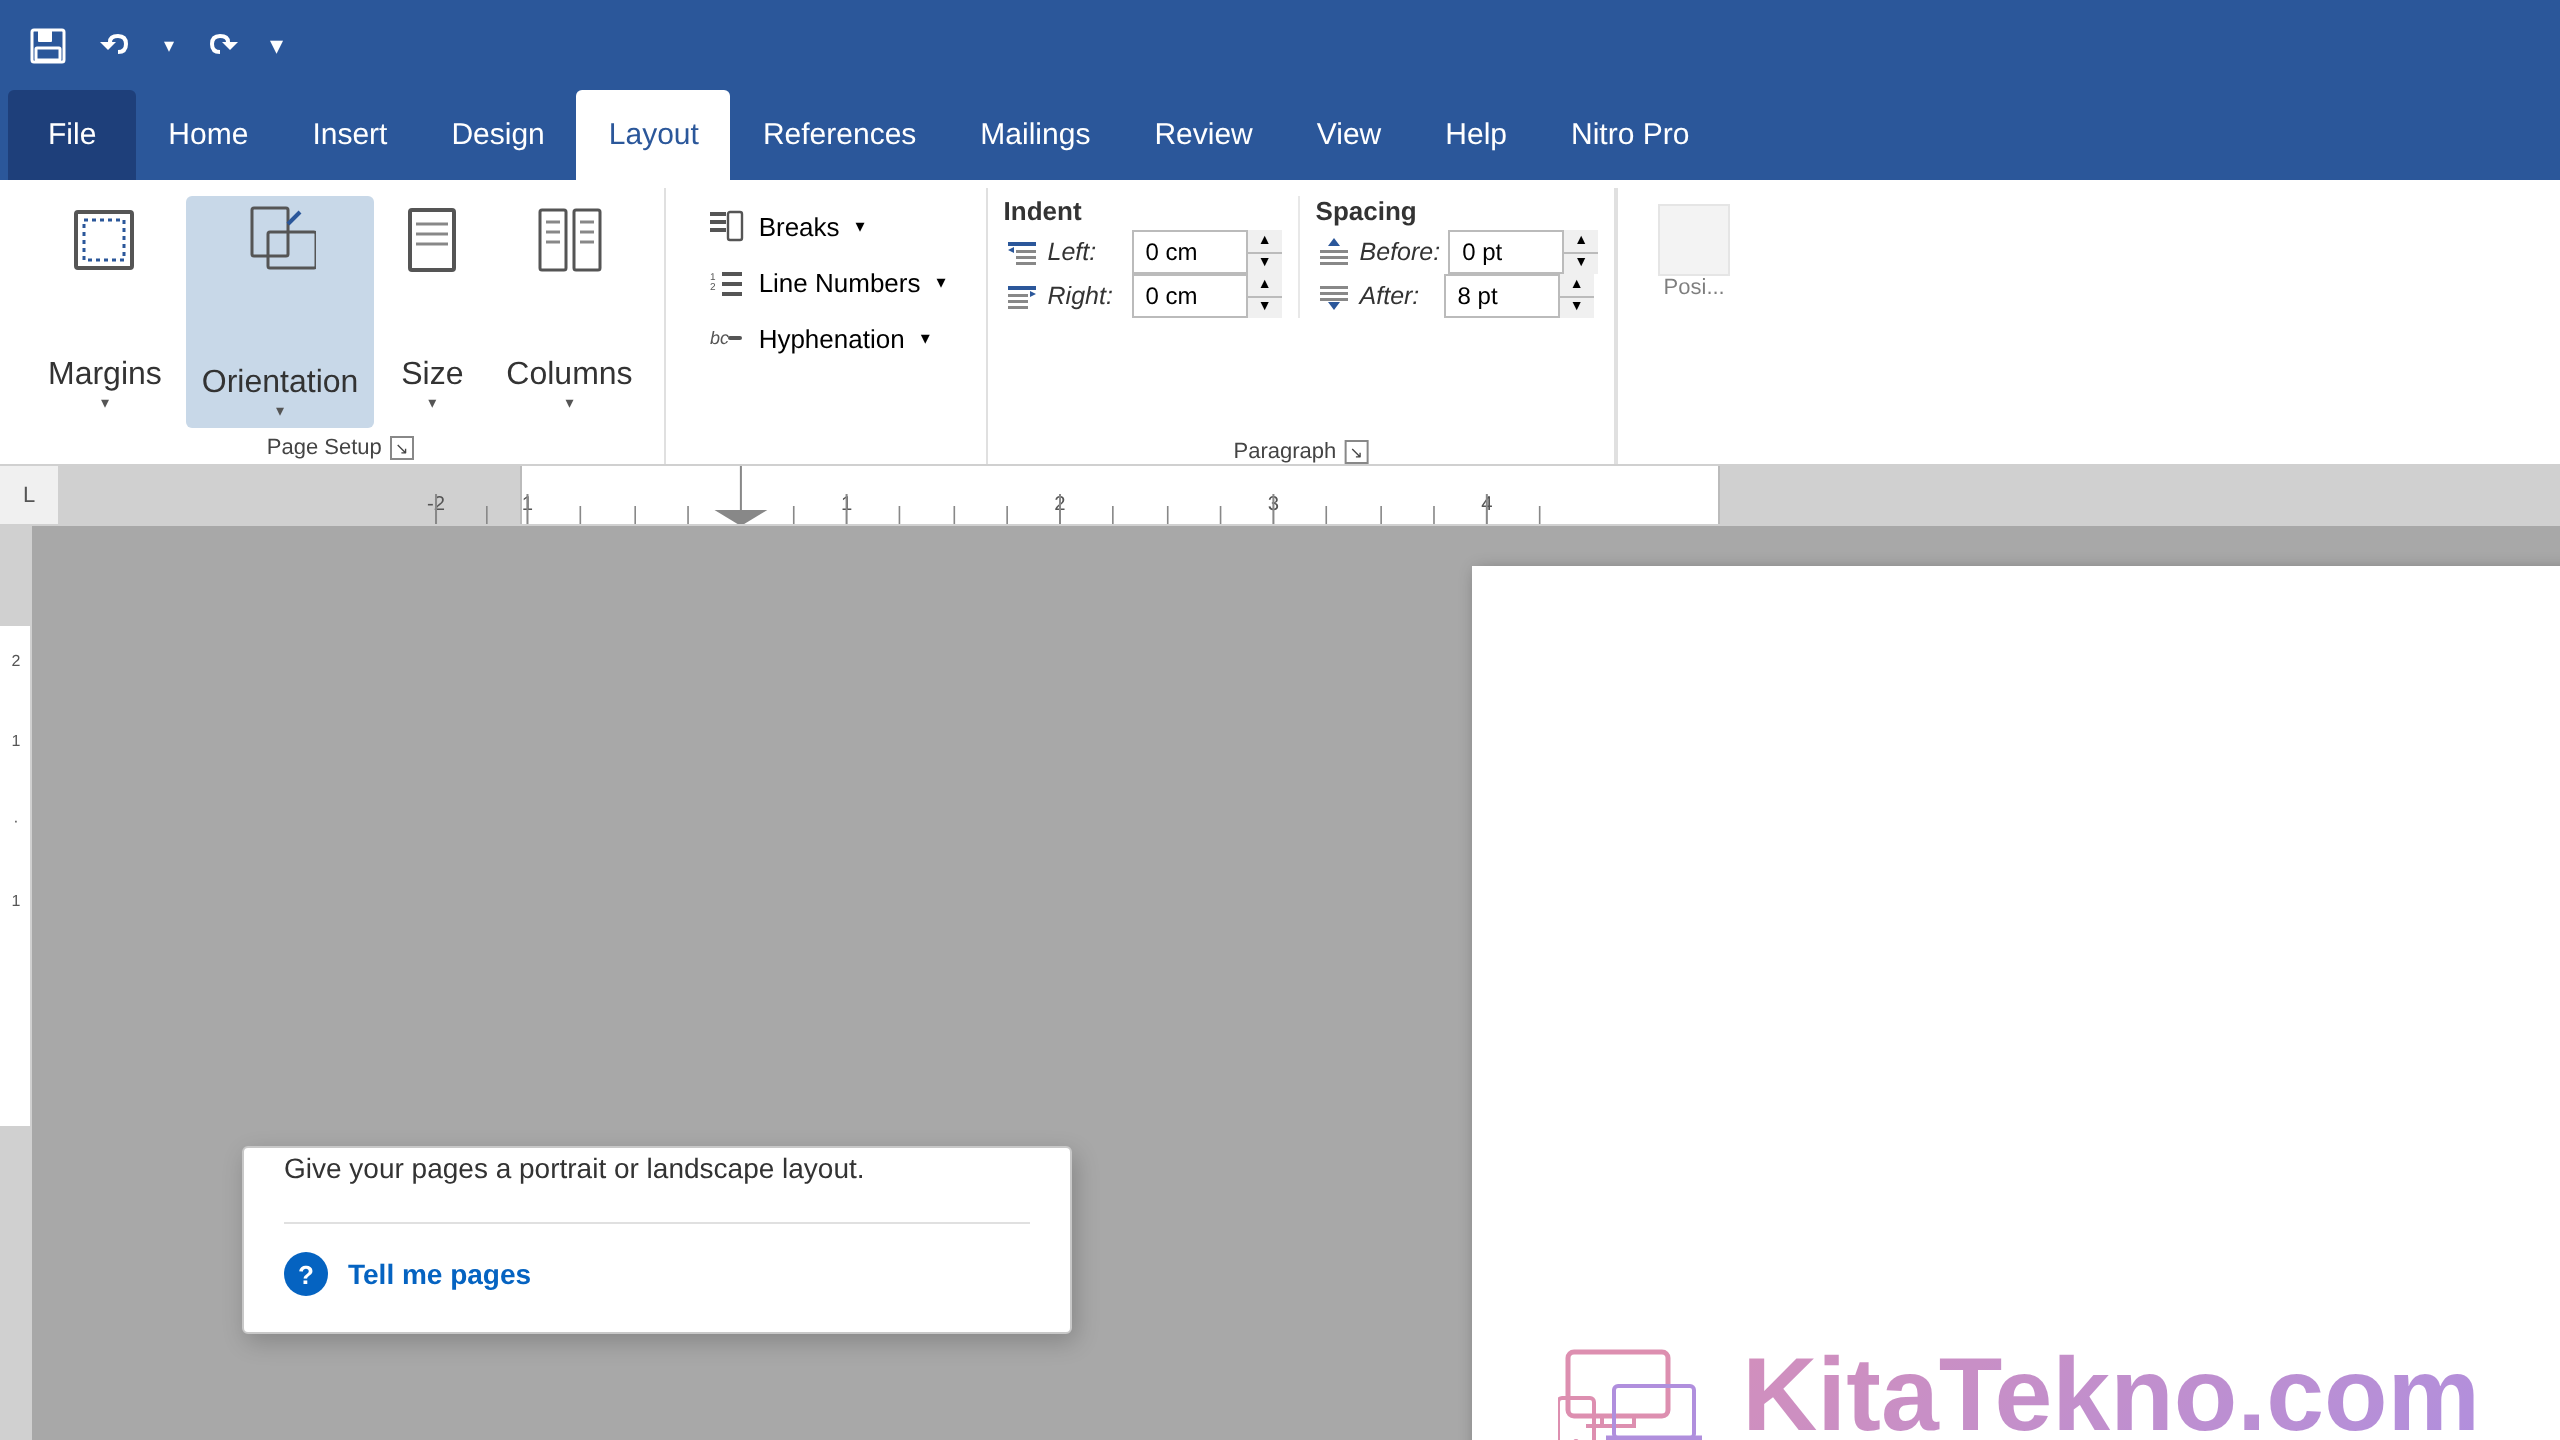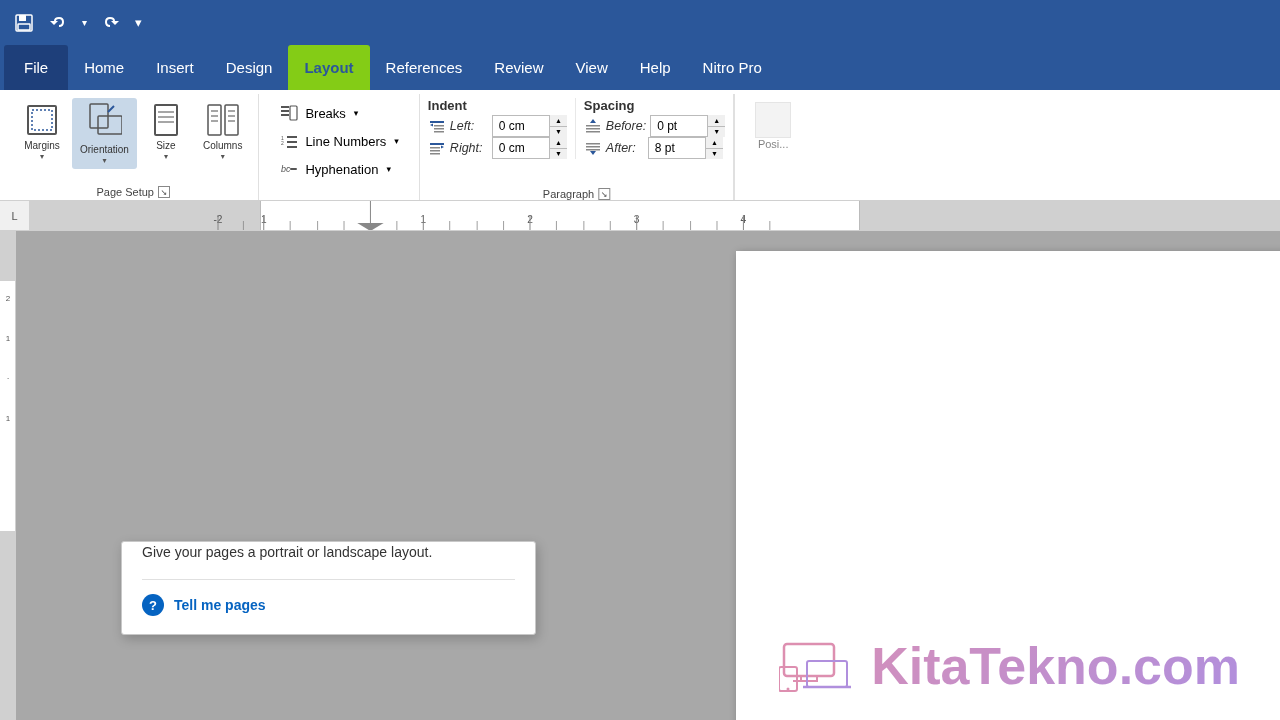--- a/index.html
+++ b/index.html
@@ -38,23 +38,23 @@
       color: white;
       padding: 0 16px;
       display: flex;
       align-items: center;
       cursor: pointer;
       font-size: 15px;
       border-radius: 3px 3px 0 0;
       position: relative;
     }
     .menu-item.active {
-      background: #84cc16;
+      background: #ffffff;
       color: #2b579a;
-      font-weight: 700;
+      font-weight: 400;
     }
     .menu-item.file {
       background: #1e3f7a;
       color: white;
       padding: 0 20px;
       text-align: center;
     }
 
     
     .ribbon {
@@ -116,23 +116,24 @@
       border: none;
     }
     .ribbon-btn-large.active { background: #c8d8e8; }
 
     .ribbon-btn-large .btn-icon {
       font-size: 28px;
       line-height: 1;
       margin-bottom: 2px;
     }
     .ribbon-btn-large .btn-label {
-      font-size: 10px;
+      font-size: 16px;
       color: #333;
       line-height: 1.2;
+      margin-top: 38px;
     }
     .ribbon-btn-large .btn-arrow {
       font-size: 8px;
       color: #555;
     }
 
     
     .ribbon-small-group {
       display: flex;
       flex-direction: column;
@@ -399,20 +400,21 @@
   <button class="qa-btn" style="font-size:13px;">▾</button>
 </div>
 
 <div class="menu-bar">
   <div class="menu-item file">File</div>
   <div class="menu-item">Home</div>
   <div class="menu-item">Insert</div>
   <div class="menu-item">Design</div>
   <div class="menu-item active">Layout</div>
   <div class="menu-item">References</div>
+  <div class="menu-item">Mailings</div>
   <div class="menu-item">Review</div>
   <div class="menu-item">View</div>
   <div class="menu-item">Help</div>
   <div class="menu-item">Nitro Pro</div>
 </div>
 
 <div class="ribbon">
 
   <div class="ribbon-group">
     <div class="ribbon-buttons">

